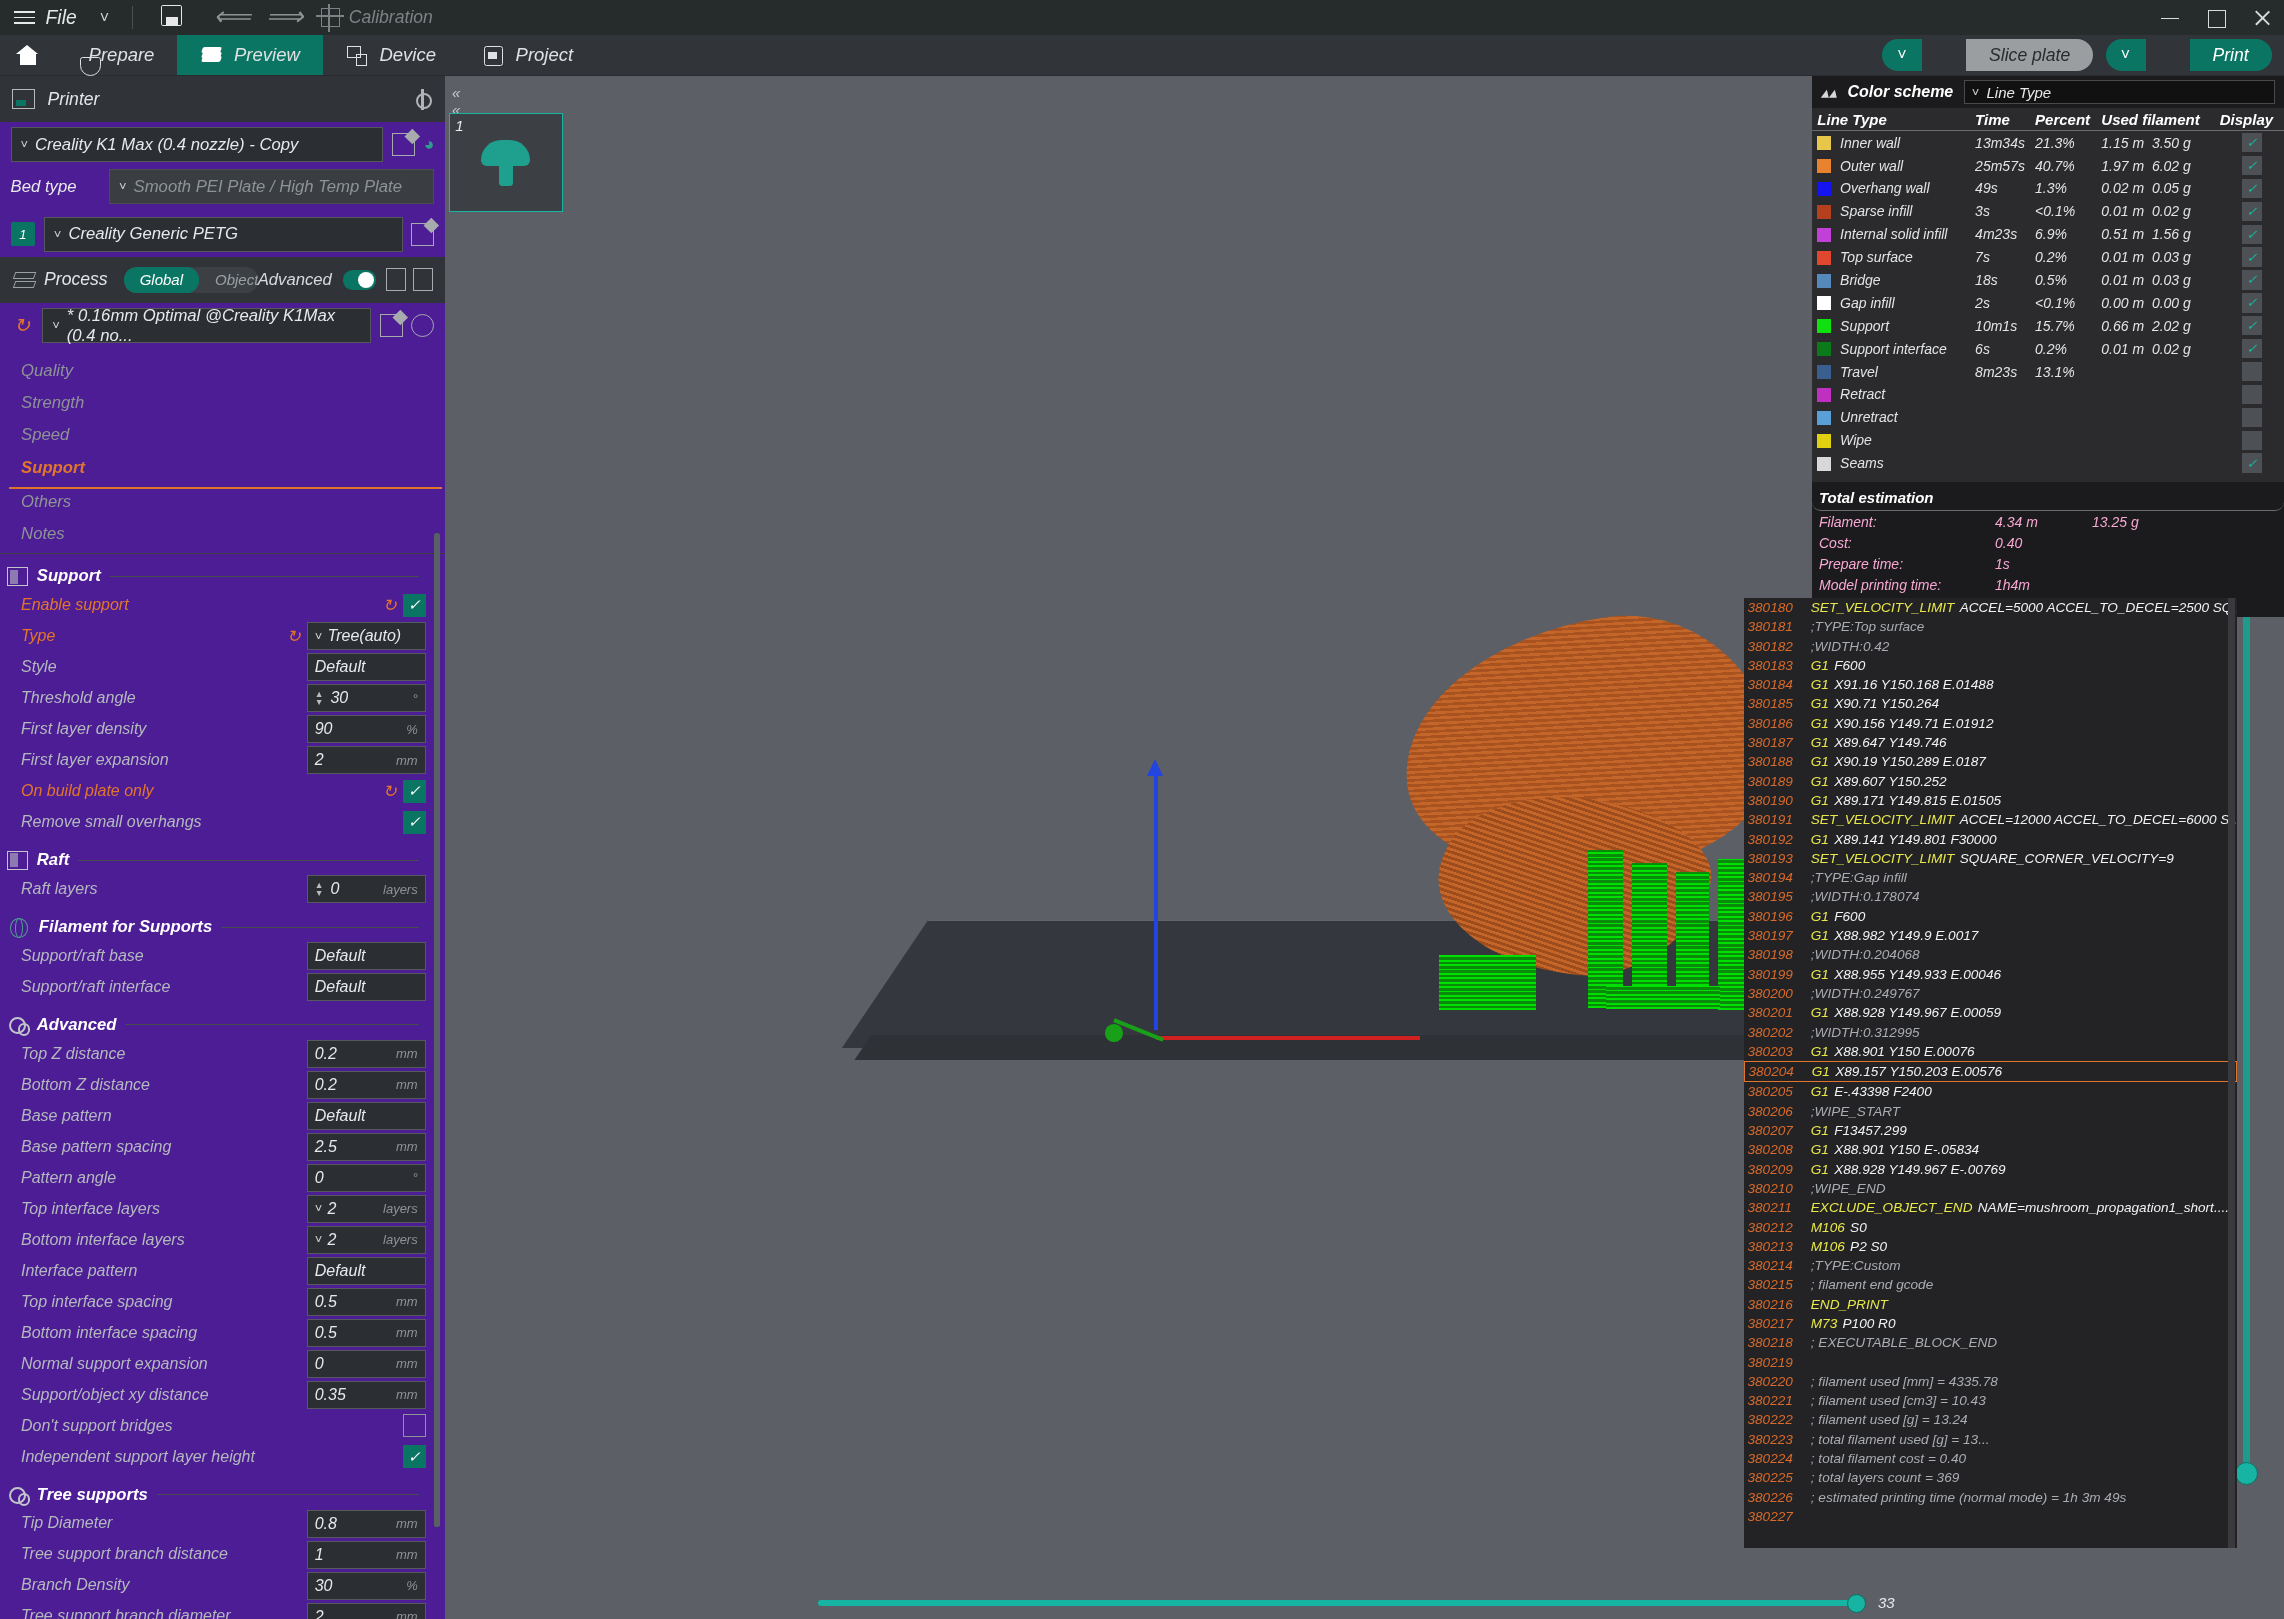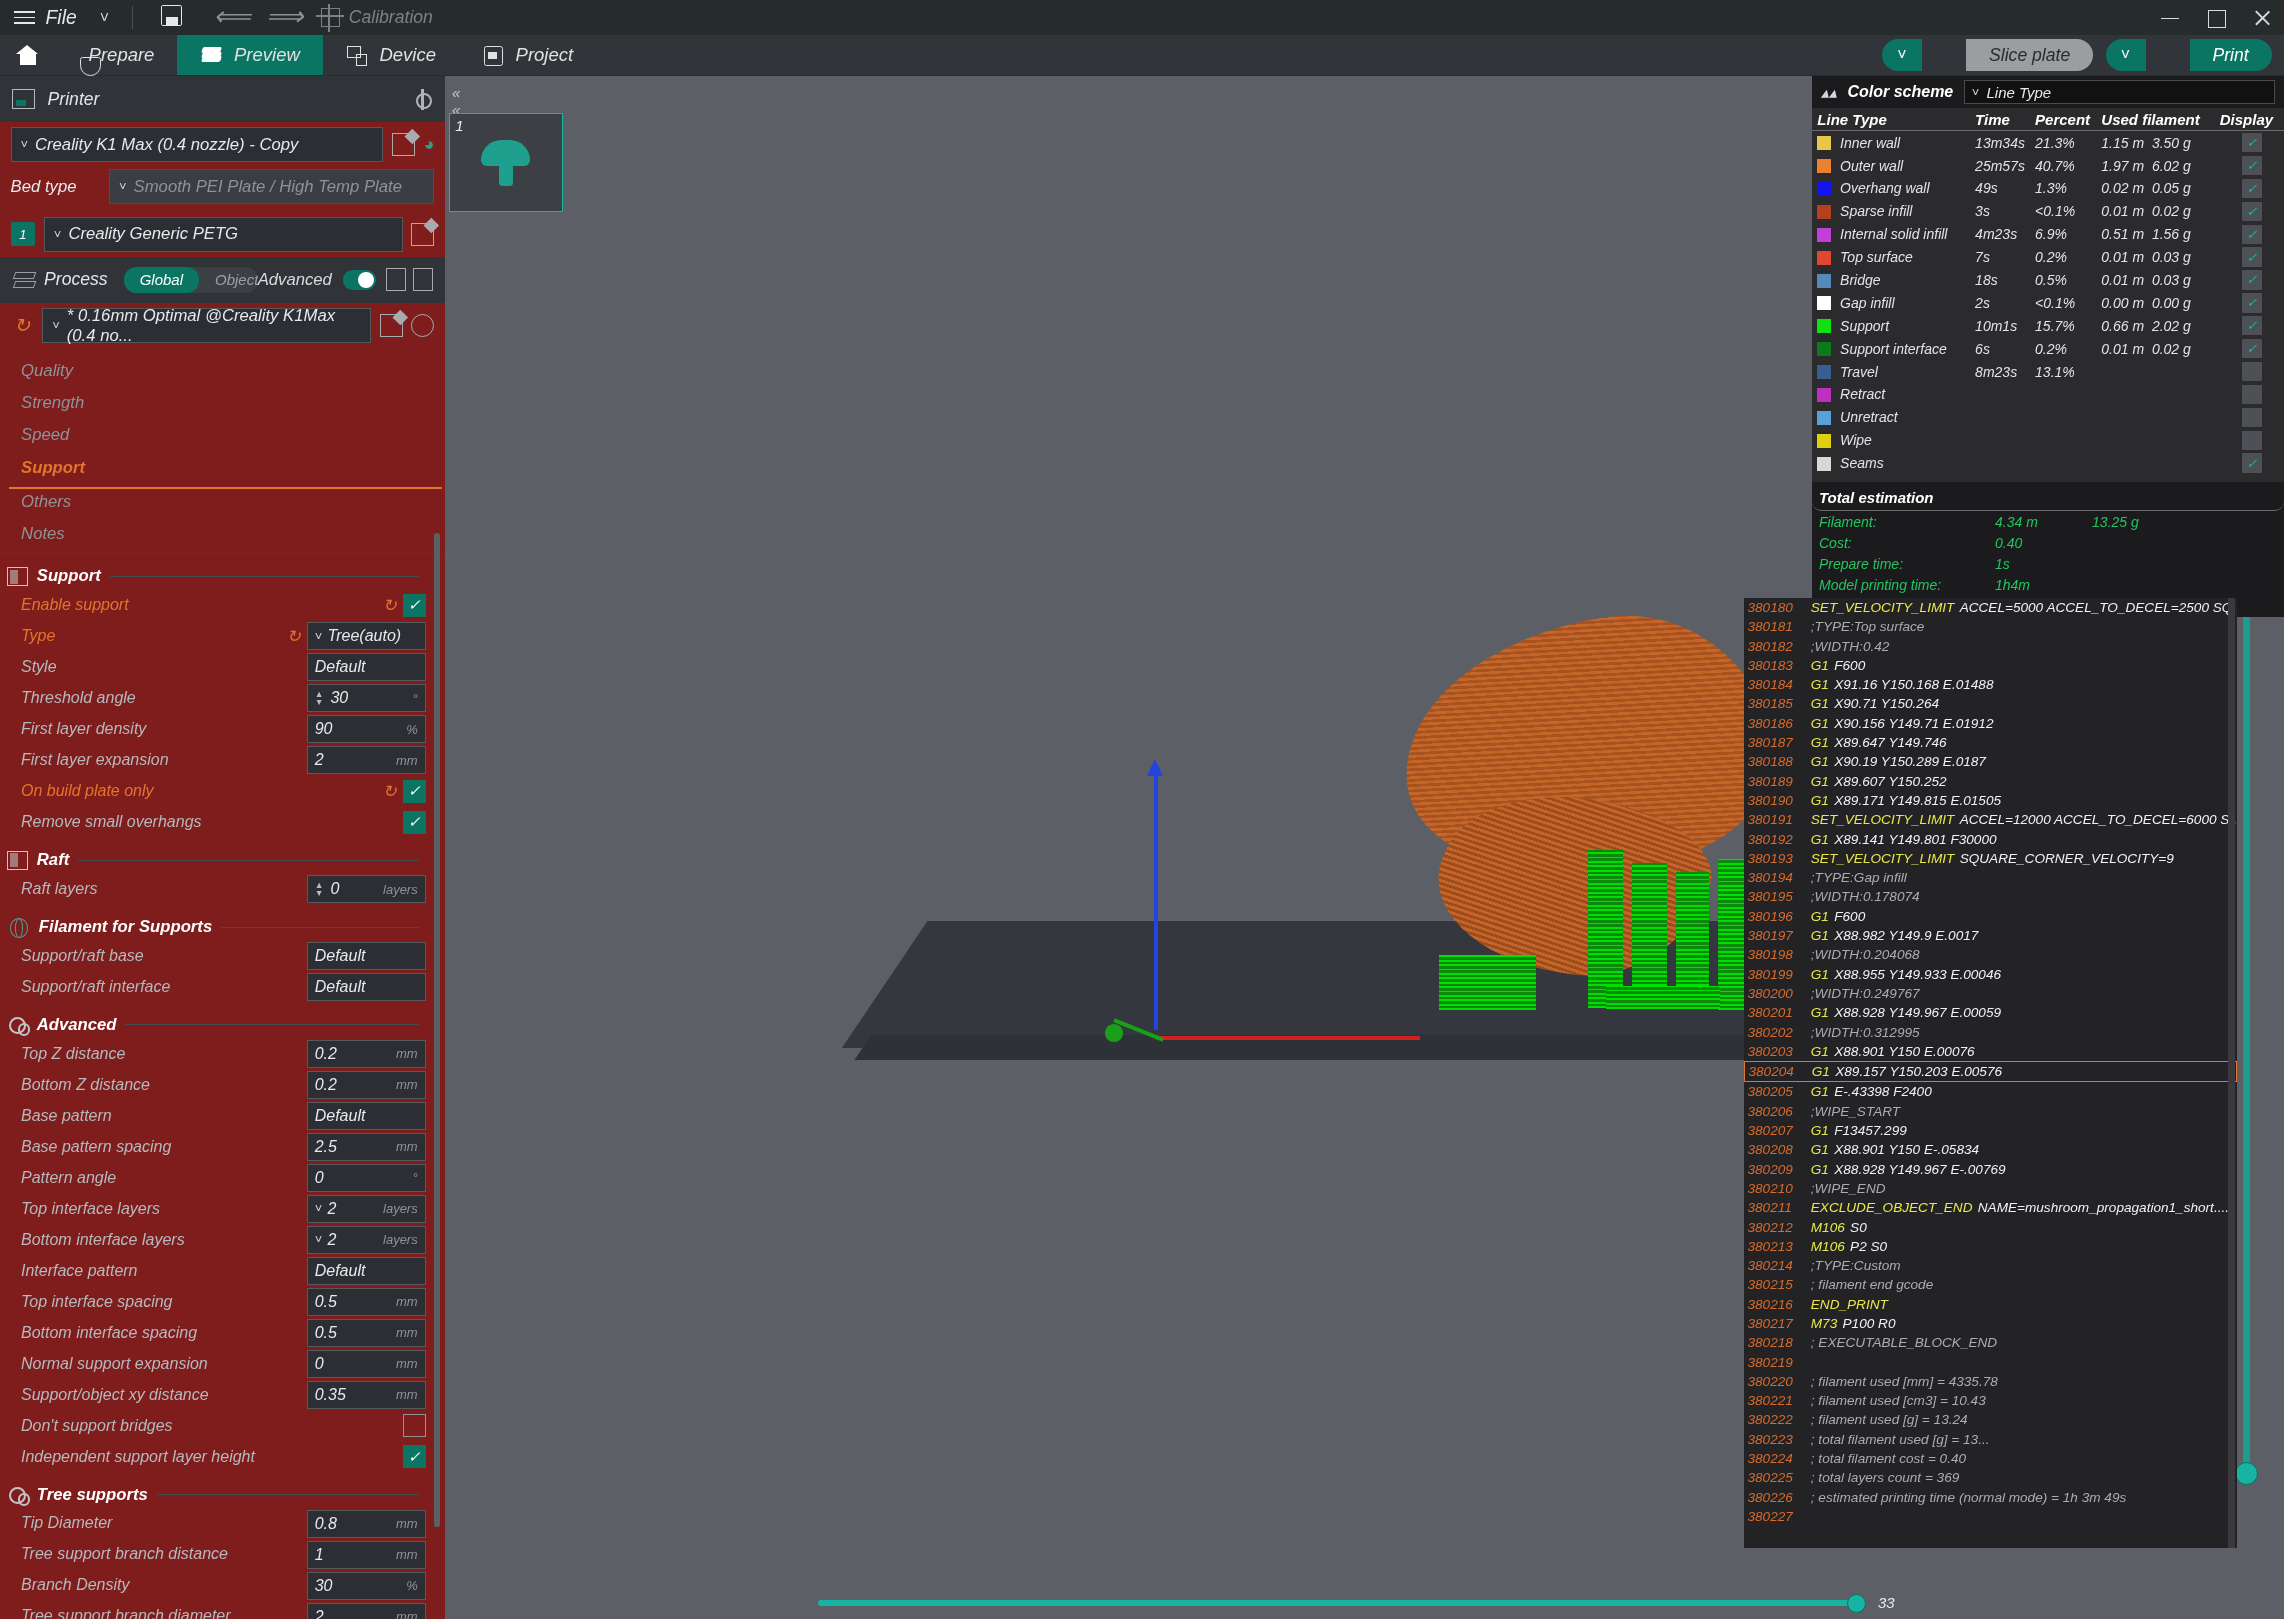--- a/index.html
+++ b/index.html
@@ -83,21 +83,21 @@
   .topright { position:absolute; right:12.3px; top:39px; display:flex; gap:12.3px; align-items:center; }
   .pill { display:flex; align-items:stretch; border-radius:16px; overflow:hidden; height:32px; cursor:pointer; }
   .pill .arrow { background:#0b7564; width:40px; display:flex; align-items:center; justify-content:center; color:#fff; font-size:16px; }
   .pill .lbl { display:flex; align-items:center; padding:0 23px; font-size:17.6px;margin-left:44px; }
   .pill-slice .lbl { background:#9a9ea0; color:#2b2b2f; }
   .pill-print .lbl { background:#0b7564; color:#fff; }
 
   
   .left {
     position:absolute; left:0; top:76px; width:445px; height:1543px;
-    background:#7f1d1d; overflow:hidden;
+    background:#4c1d95; overflow:hidden;
   }
   .row-head {
     display:flex; align-items:center; height:46px; padding:0 12.3px; background:#303439;
   }
   .row-head .t { font-size:17.6px; color:#e3e5e7; margin-left:12.3px; }
   .row-head .sp { flex:1; }
   .ico-sq { width:23px; height:19.3px; border:1.8px solid #b6babd; position:relative; }
   .ico-sq::after{ content:""; position:absolute; left:2.6px; bottom:1.8px; width:10.6px; height:6.2px; background:#0b7564; }
   .ico-fil { width:23px; height:19.3px; position:relative; }
   .ico-fil::before{ content:""; position:absolute; left:2.6px; top:0.9px; width:16px; height:17.6px; border:1.8px solid #4f9f92; border-radius:50%; }
@@ -230,21 +230,21 @@
     border-bottom:0.9px solid #6a6a6e;
   }
   .lg-table td { font-size:14px; color:#e2e4e6; padding:1.8px 0; }
   .sw { display:inline-block; width:14px; height:14px; margin:0 8.8px 0 5.3px; vertical-align:-2.6px; }
   .dchk {
     width:19.3px; height:19.3px; background:#4d5054; display:flex; align-items:center; justify-content:center;
     color:#18b89f; font-size:13px; margin:0 auto; cursor:pointer;
   }
   .dchk.blank { color:transparent; }
   .est-head { font-size:15px; font-weight:bold; color:#fff; padding:7px 7px 4.4px; border-bottom:0.9px solid #6a6a6e;border-radius:9px; }
-  .est-row { display:flex; font-size:14px; padding:2.6px 7px; color:#22c55e; }
+  .est-row { display:flex; font-size:14px; padding:2.6px 7px; color:#f9a8d4; }
   .est-row .k { width:176px; }
   .est-row .v { width:97px; }
 
   
   .gcode {
     position:absolute; left:1744px; top:598px; width:493px; height:950px;
     background:#232326; overflow:hidden;
   }
   .gline { display:flex; font-size:13.6px; line-height:19.3px; font-family:"Liberation Sans", sans-serif; padding:0 3.5px; white-space:nowrap; }
   .gline.sel { border:0.9px solid #e2752c; }

